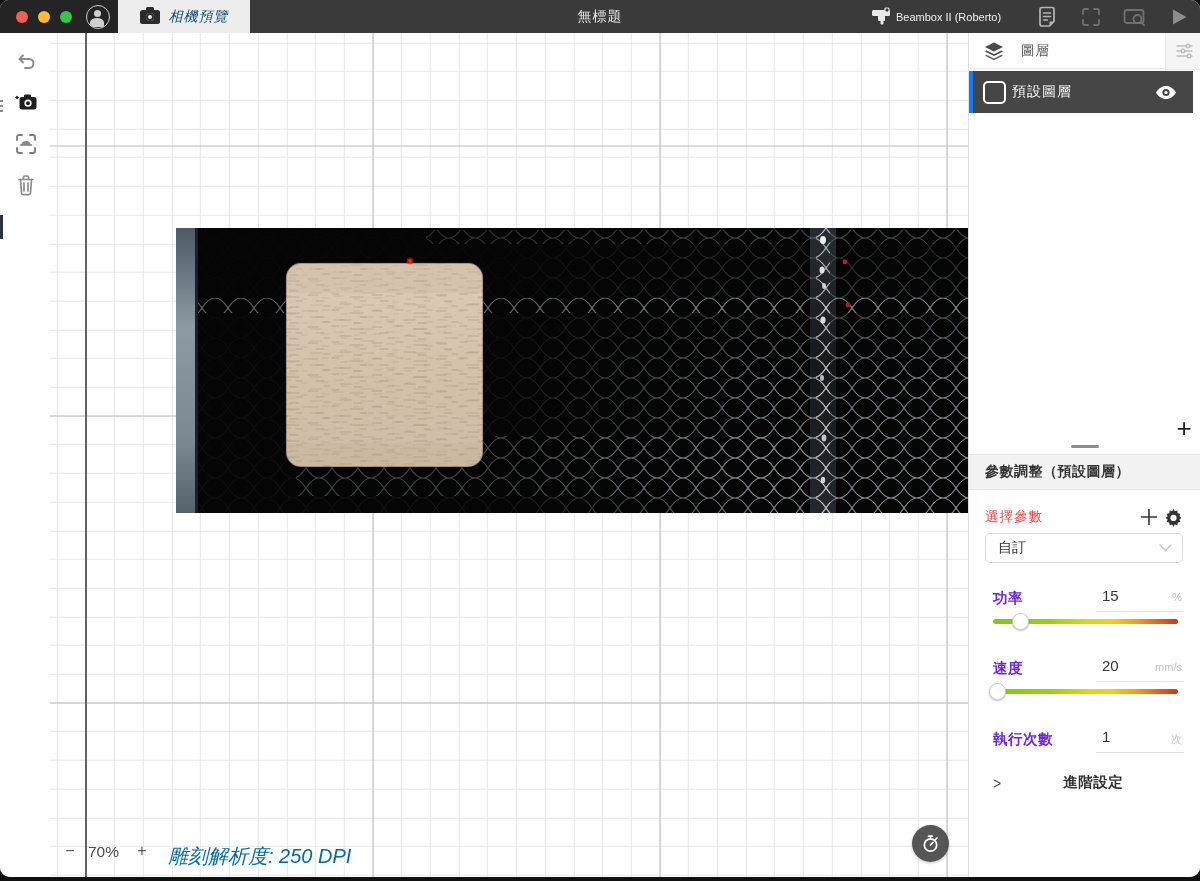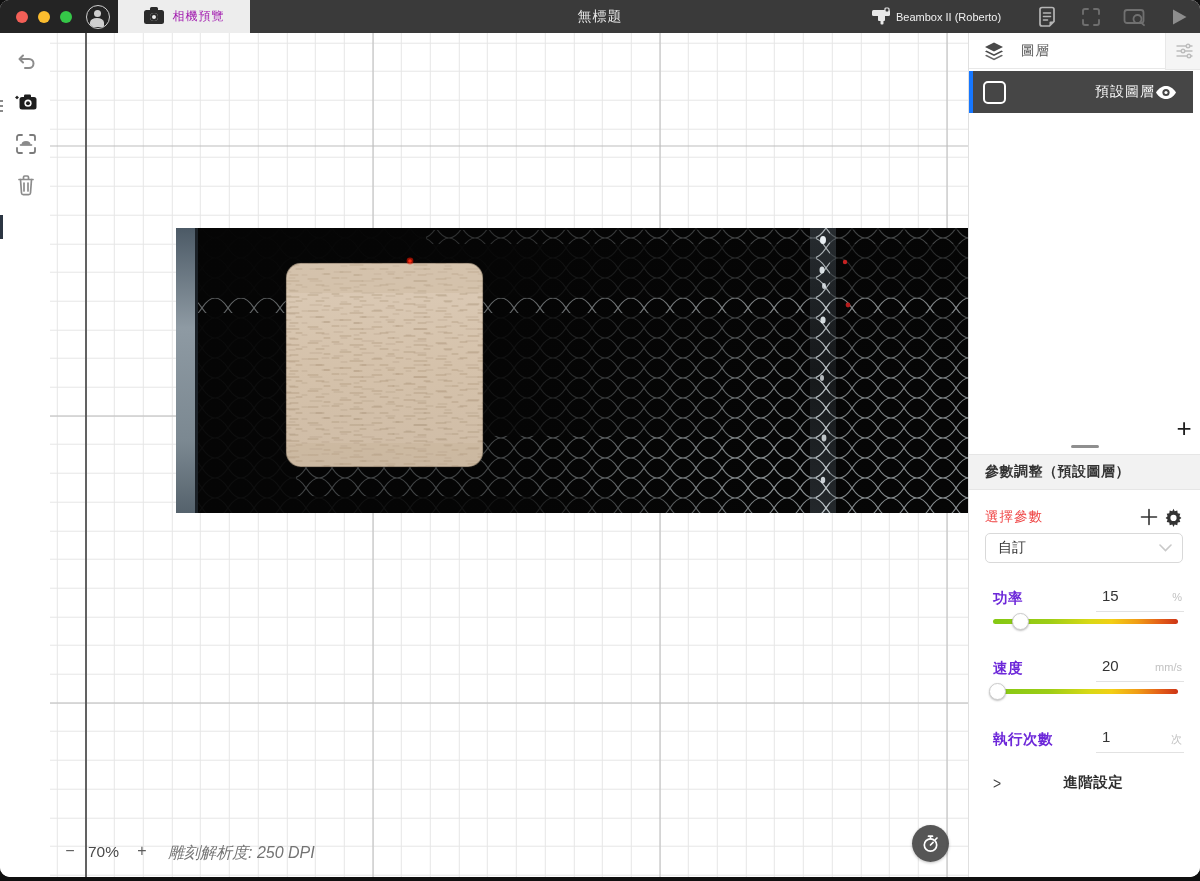--- a/index.html
+++ b/index.html
@@ -11,21 +11,21 @@
   .titlebar{left:0;top:0;width:1200px;height:33px;background:#3a3a3a;}
   .tl-block{left:0;top:0;width:118px;height:33px;background:#242424;border-radius:9px 0 0 0;display:flex;align-items:center;}
   .traffic{width:12px;height:12px;border-radius:50%;margin-left:10px;}
   .t-red{background:#f35f57;margin-left:16px;}
   .t-yellow{background:#fbbc2e;}
   .t-green{background:#35c748;}
   .avatar{width:22px;height:22px;border-radius:50%;border:1.6px solid #cfcfcf;margin-left:14px;position:relative;overflow:hidden;}
   .avatar .head{position:absolute;left:6.5px;top:4px;width:7px;height:7px;border-radius:50%;background:#cfcfcf;}
   .avatar .body{position:absolute;left:3px;top:12.5px;width:14px;height:9px;border-radius:50% 50% 0 0;background:#cfcfcf;}
   .cam-tab{left:118px;top:0;width:132px;height:33px;background:#ededed;display:flex;align-items:center;justify-content:center;gap:9px;}
-  .cam-tab .label{font-size:12px;color:#a21caf;letter-spacing:1px;}
+  .cam-tab .label{font-size:14px;color:#0c4a6e;letter-spacing:1px;font-style:italic;}
   .doc-title{left:400px;top:0;width:400px;height:33px;display:flex;align-items:center;justify-content:center;color:#e9e9e9;font-size:14px;letter-spacing:1px;}
   .device{left:870px;top:0;height:33px;display:flex;align-items:center;gap:4px;color:#f0f0f0;font-size:11px;}
   .tb-icons{right:8px;top:0;height:33px;display:flex;align-items:center;gap:18px;}
   .tb-btn{width:26px;height:26px;display:flex;align-items:center;justify-content:center;}
 
   
   .cam-glyph{position:relative;width:20px;height:14px;background:#2b2b2b;border-radius:2.5px;}
   .cam-glyph:before{content:"";position:absolute;left:6px;top:-3px;width:8px;height:4px;background:#2b2b2b;border-radius:1.5px 1.5px 0 0;}
   .cam-glyph:after{content:"";position:absolute;left:6px;top:3px;width:8px;height:8px;border-radius:50%;background:#ededed;box-shadow:inset 0 0 0 2px #2b2b2b;}
 
@@ -43,32 +43,32 @@
       repeating-linear-gradient(0deg,#e6e6e6 0 1px,transparent 1px 28.7px);
     background-position:35.5px 0,0 113.5px,6.8px 0,0 -1.3px;}
   .work-edge{left:85px;top:33px;width:1.6px;height:844px;background:#4e4e4e;opacity:.85;}
   .photo{left:176px;top:228px;width:792px;height:285px;}
 
   
   .zoomctrl{color:#5c5c5c;font-size:16px;}
   .zoom-minus{left:60px;top:842px;width:20px;height:20px;text-align:center;}
   .zoom-level{left:88px;top:843px;font-size:15.5px;color:#4a4a4a;}
   .zoom-plus{left:132px;top:842px;width:20px;height:20px;text-align:center;}
-  .dpi{left:168px;top:843px;font-size:16px;color:#737373;font-style:italic;}
+  .dpi{left:168px;top:843px;font-size:20px;color:#0369a1;font-style:italic;}
   .timerbtn{left:912px;top:825px;width:37px;height:37px;border-radius:50%;background:rgba(72,72,72,.92);display:flex;align-items:center;justify-content:center;box-shadow:0 1px 3px rgba(0,0,0,.25);}
 
   
   .rpanel{left:968px;top:33px;width:232px;height:844px;background:#fff;border-left:1px solid #e0e0e0;}
   .rp-head{position:absolute;left:0;top:0;width:196px;height:36px;display:flex;align-items:center;gap:16px;padding-left:14px;box-sizing:border-box;border-bottom:1px solid #e8e8e8;}
   .rp-head .txt{font-size:13.5px;color:#555;letter-spacing:1px;}
   .rp-headtab{position:absolute;left:196px;top:0;width:36px;height:36px;background:#f5f5f5;border-bottom:1px solid #e8e8e8;border-left:1px solid #e8e8e8;display:flex;align-items:center;justify-content:center;}
   .layer-row{position:absolute;left:0;top:38px;width:224px;height:42px;background:#464646;display:flex;align-items:center;}
   .layer-accent{position:absolute;left:0;top:0;width:4px;height:42px;background:#1677ff;}
   .layer-check{width:19px;height:19px;border:2px solid #fff;border-radius:5px;margin-left:14px;}
-  .layer-name{flex:1;text-align:right;color:#fff;font-size:14px;letter-spacing:1px;}
+  .layer-name{flex:1;text-align:left;color:#fff;font-size:14px;letter-spacing:1px;margin-left:6px;}
   .add-layer{position:absolute;left:202px;top:382px;width:26px;height:26px;font-size:26px;color:#1e1e1e;font-weight:300;display:flex;align-items:center;justify-content:center;}
   .drag-handle{position:absolute;left:102px;top:412px;width:28px;height:3px;background:#8f8f8f;border-radius:2px;}
   .params-band{position:absolute;left:0;top:421px;width:232px;height:36px;background:#f2f2f2;border-top:1px solid #e6e6e6;border-bottom:1px solid #e6e6e6;display:flex;align-items:center;padding-left:16px;box-sizing:border-box;}
   .params-band .txt{font-size:14px;color:#333;font-weight:bold;letter-spacing:.5px;}
   .select-row{position:absolute;left:16px;top:472px;width:200px;height:24px;display:flex;align-items:center;}
   .select-row .lbl{font-size:13.5px;color:#ef4444;letter-spacing:1px;flex:1;}
   .mini-btn{width:24px;height:24px;display:flex;align-items:center;justify-content:center;}
   .dropdown{position:absolute;left:16px;top:500px;width:198px;height:30px;border:1px solid #d9d9d9;border-radius:5px;box-sizing:border-box;display:flex;align-items:center;background:#fff;}
   .dropdown .val{flex:1;padding-left:12px;font-size:14px;color:#333;}
   .param-label{position:absolute;left:24px;font-size:14.5px;color:#6d28d9;font-weight:bold;letter-spacing:.5px;}

